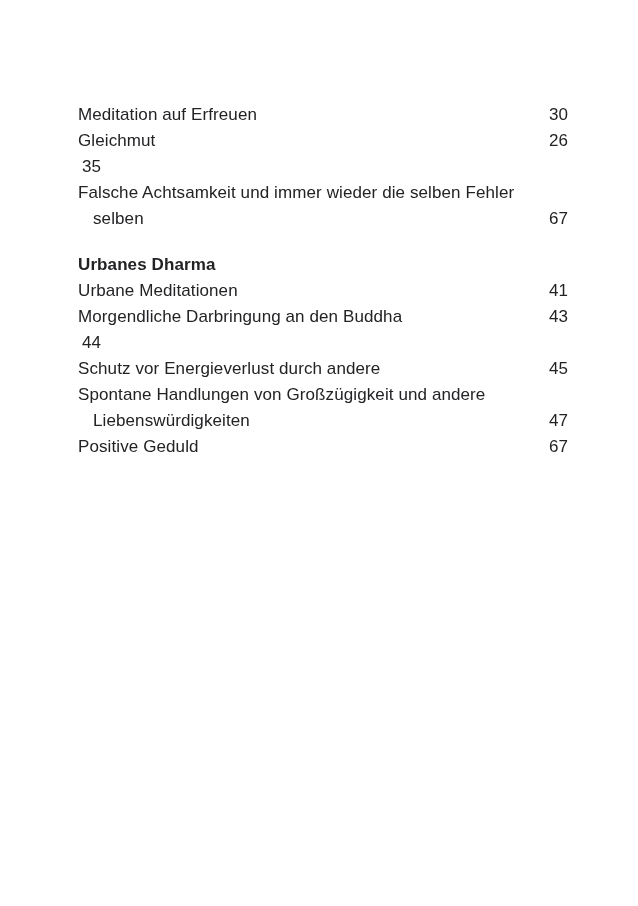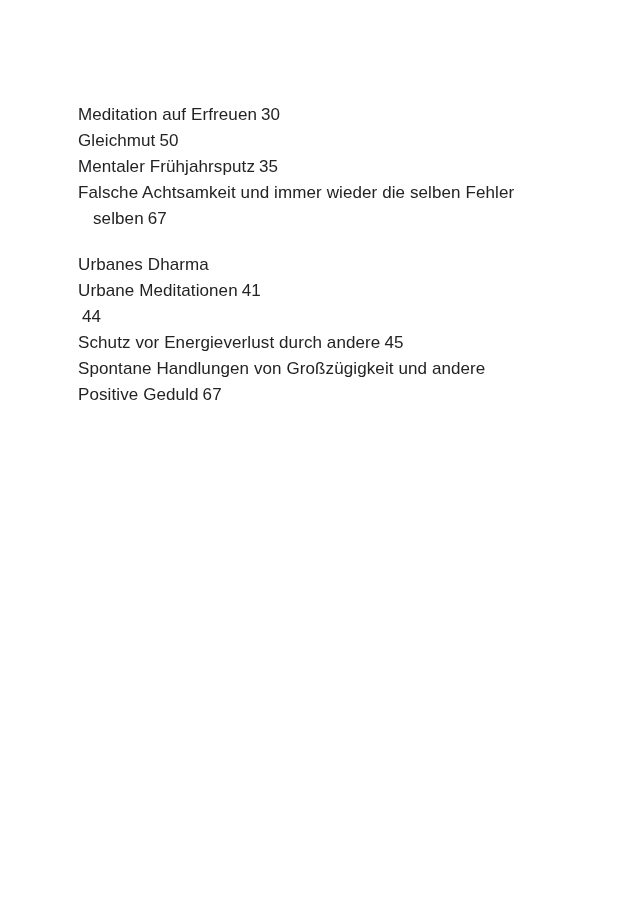--- a/index.html
+++ b/index.html
@@ -21,70 +21,78 @@
     position: absolute;
     left: 78px;
     top: 102px;
     width: 490px;
     font-size: 17px;
     line-height: 26px;
     letter-spacing: 0.1px;
   }
   .row {
     display: flex;
+    justify-content: space-between;
     align-items: baseline;
   }
   .row .title { white-space: pre-wrap; }
   .row.cont .title { padding-left: 15px; }
   .heading {
-    font-weight: 400;
+    font-weight: 700;
     margin-top: 20px;
   }
   .pagenum {
     margin-left: 4px;
     flex: 0 0 auto;
   }
 </style>
 </head>
 <body>
 
 <main class="page">
   <div class="toc" id="toc">
       <div class="row">
         <span class="title">Meditation auf Erfreuen</span>
         <span class="pagenum">30</span>
       </div>
       <div class="row">
         <span class="title">Gleichmut</span>
-        <span class="pagenum">50</span>
+        <span class="pagenum">26</span>
       </div>
       <div class="row">
-        <span class="title">Mentaler Frühjahrsputz</span>
         <span class="pagenum">35</span>
       </div>
       <div class="row">
         <span class="title">Falsche Achtsamkeit und immer wieder die selben Fehler</span>
       </div>
       <div class="row cont">
         <span class="title">selben</span>
         <span class="pagenum">67</span>
       </div>
       <div class="row heading">Urbanes Dharma</div>
       <div class="row">
         <span class="title">Urbane Meditationen</span>
         <span class="pagenum">41</span>
       </div>
       <div class="row">
+        <span class="title">Morgendliche Darbringung an den Buddha</span>
+        <span class="pagenum">43</span>
+      </div>
+      <div class="row">
         <span class="pagenum">44</span>
       </div>
       <div class="row">
         <span class="title">Schutz vor Energieverlust durch andere</span>
         <span class="pagenum">45</span>
       </div>
       <div class="row">
         <span class="title">Spontane Handlungen von Großzügigkeit und andere</span>
       </div>
+      <div class="row cont">
+        <span class="title">Liebenswürdigkeiten</span>
+        <span class="pagenum">47</span>
+      </div>
       <div class="row">
         <span class="title">Positive Geduld</span>
         <span class="pagenum">67</span>
       </div>
     </div>
 </main>
 
 </body></html>

